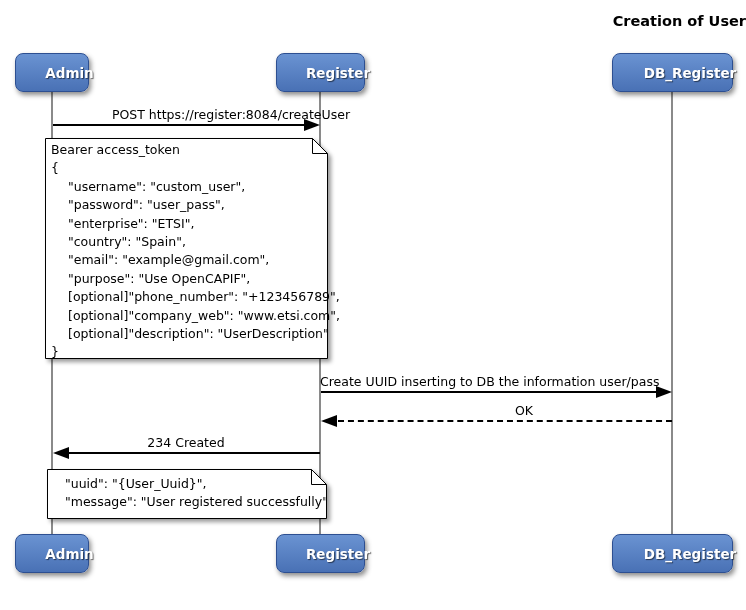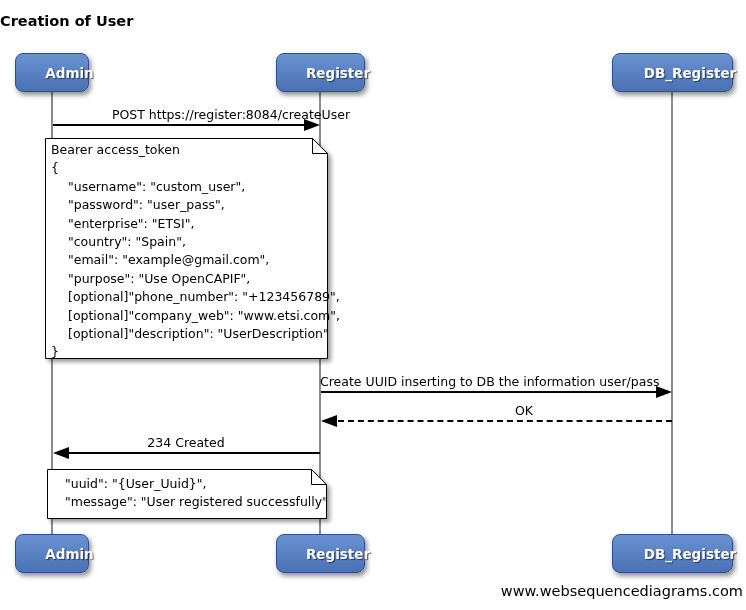--- a/index.html
+++ b/index.html
@@ -1,21 +1,21 @@
 <!DOCTYPE html>
 <html><head>
 <meta charset="utf-8">
 <style>
   * { margin:0; padding:0; box-sizing:border-box; }
   html,body { background:#ffffff; }
   body { font-family:"DejaVu Sans","Liberation Sans",sans-serif; color:#000; }
 
   .canvas { position:relative; width:746px; height:610px; background:#fff; overflow:hidden; }
 
-  .title { position:absolute; top:13px; left:0; width:746px; text-align:left;
+  .title { position:absolute; top:13px; left:0; width:746px; text-align:right;
            font-size:14.5px; font-weight:bold; }
 
   .lifeline { position:absolute; top:92px; height:443px; width:2px; background:#8a8a8a; z-index:1; }
   .lifeline.admin    { left:51px; }
   .lifeline.register { left:319px; }
   .lifeline.db       { left:671px; }
 
   .actor { position:absolute; height:39px; z-index:5;
            display:flex; align-items:center; justify-content:center;
            background:linear-gradient(#6a93d2,#4971b5);
@@ -137,15 +137,14 @@
   <div class="actor admin row-bottom">
       <span>Admin</span>
     </div>
   <div class="actor register row-bottom">
       <span>Register</span>
     </div>
   <div class="actor db row-bottom">
       <span>DB_Register</span>
     </div>
 
-  <div class="watermark">www.websequencediagrams.com</div>
 
 </div>
 
 </body></html>

